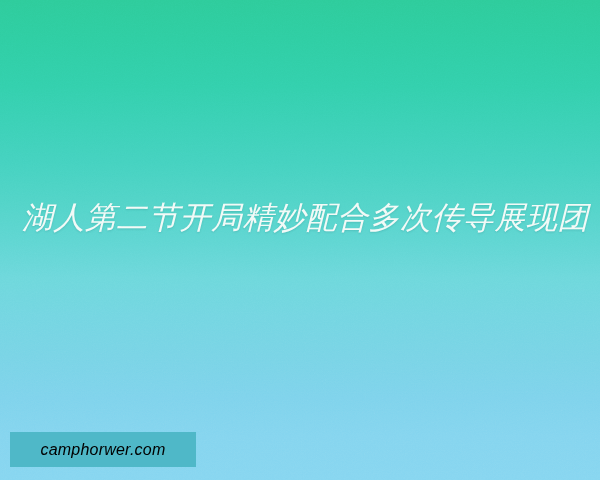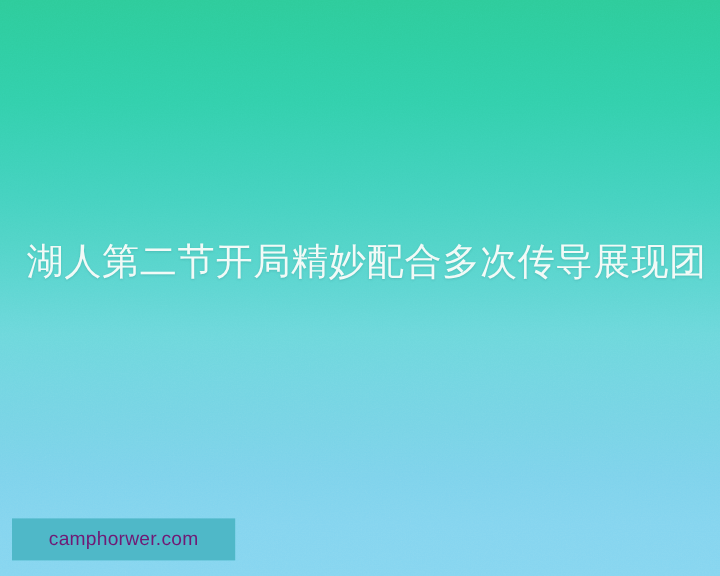--- a/index.html
+++ b/index.html
@@ -6,20 +6,21 @@
     margin: 0;
     padding: 0;
     background: #ffffff;
   }
   #canvas {
     position: relative;
     width: 600px;
     height: 480px;
     overflow: hidden;
     font-family: "Liberation Sans", "DejaVu Sans", sans-serif;
+    font-style: italic;
   }
 
   
   #bg-gradient {
     position: absolute;
     inset: 0;
     background: linear-gradient(
       180deg,
       #2ECC9B   0%,
       #2FCEA3   8%,
@@ -73,21 +74,21 @@
     left: 10px;
     top: 432px;
     width: 186px;
     height: 35px;
     background: #4FB8C8;
     display: flex;
     align-items: center;
     justify-content: center;
   }
   #watermark-text {
-    color: #701a75;
+    color: #000000;
     font-size: 16px;
     line-height: 1;
     letter-spacing: 0.2px;
     font-weight: 400;
   }
 </style>
 </head>
 <body>
 
 <div id="canvas">

